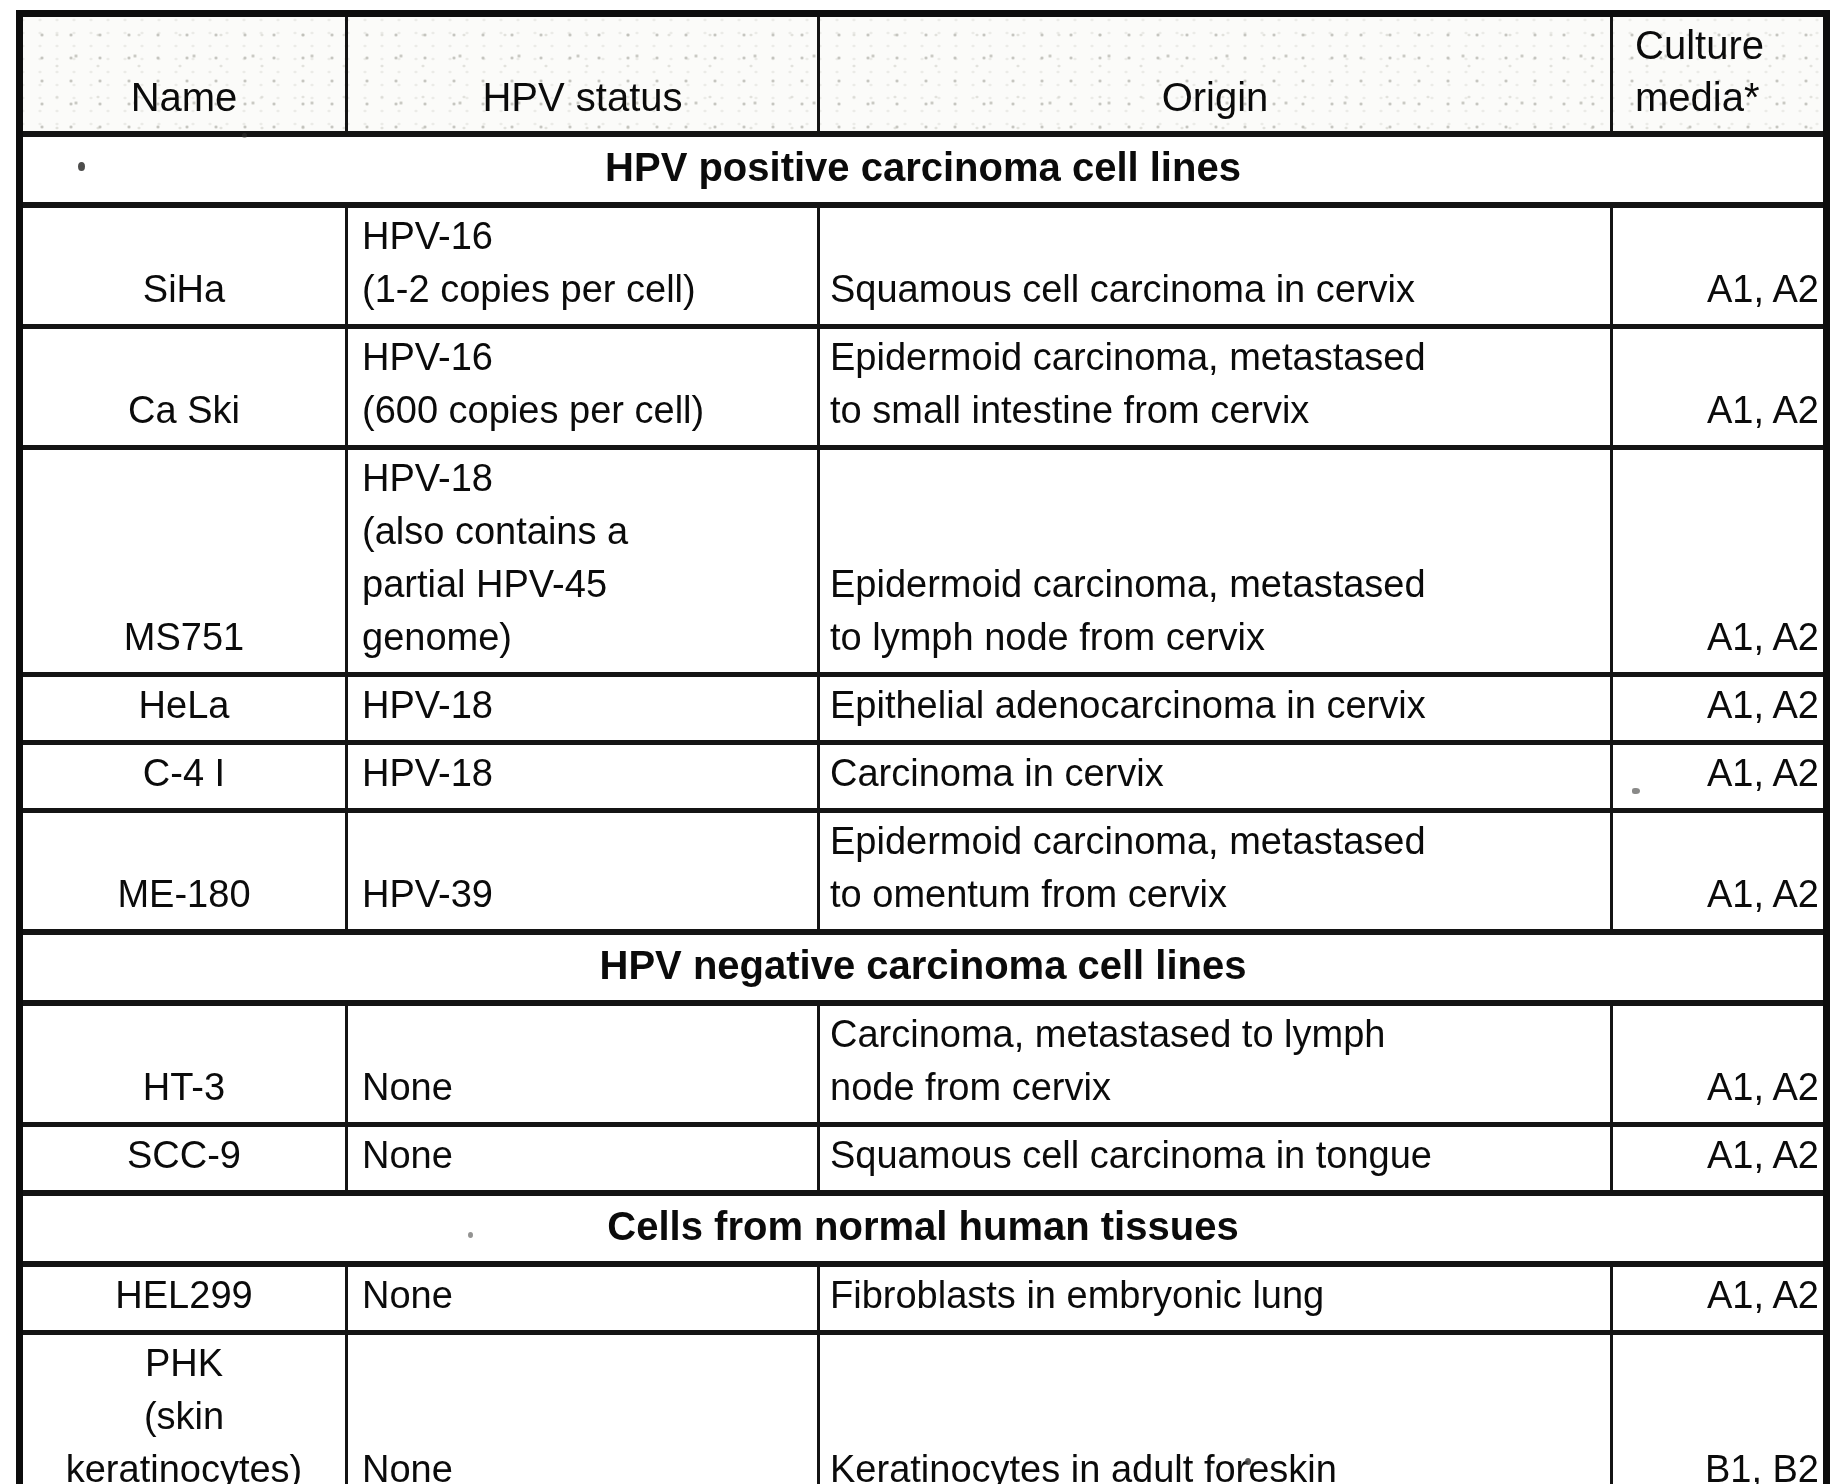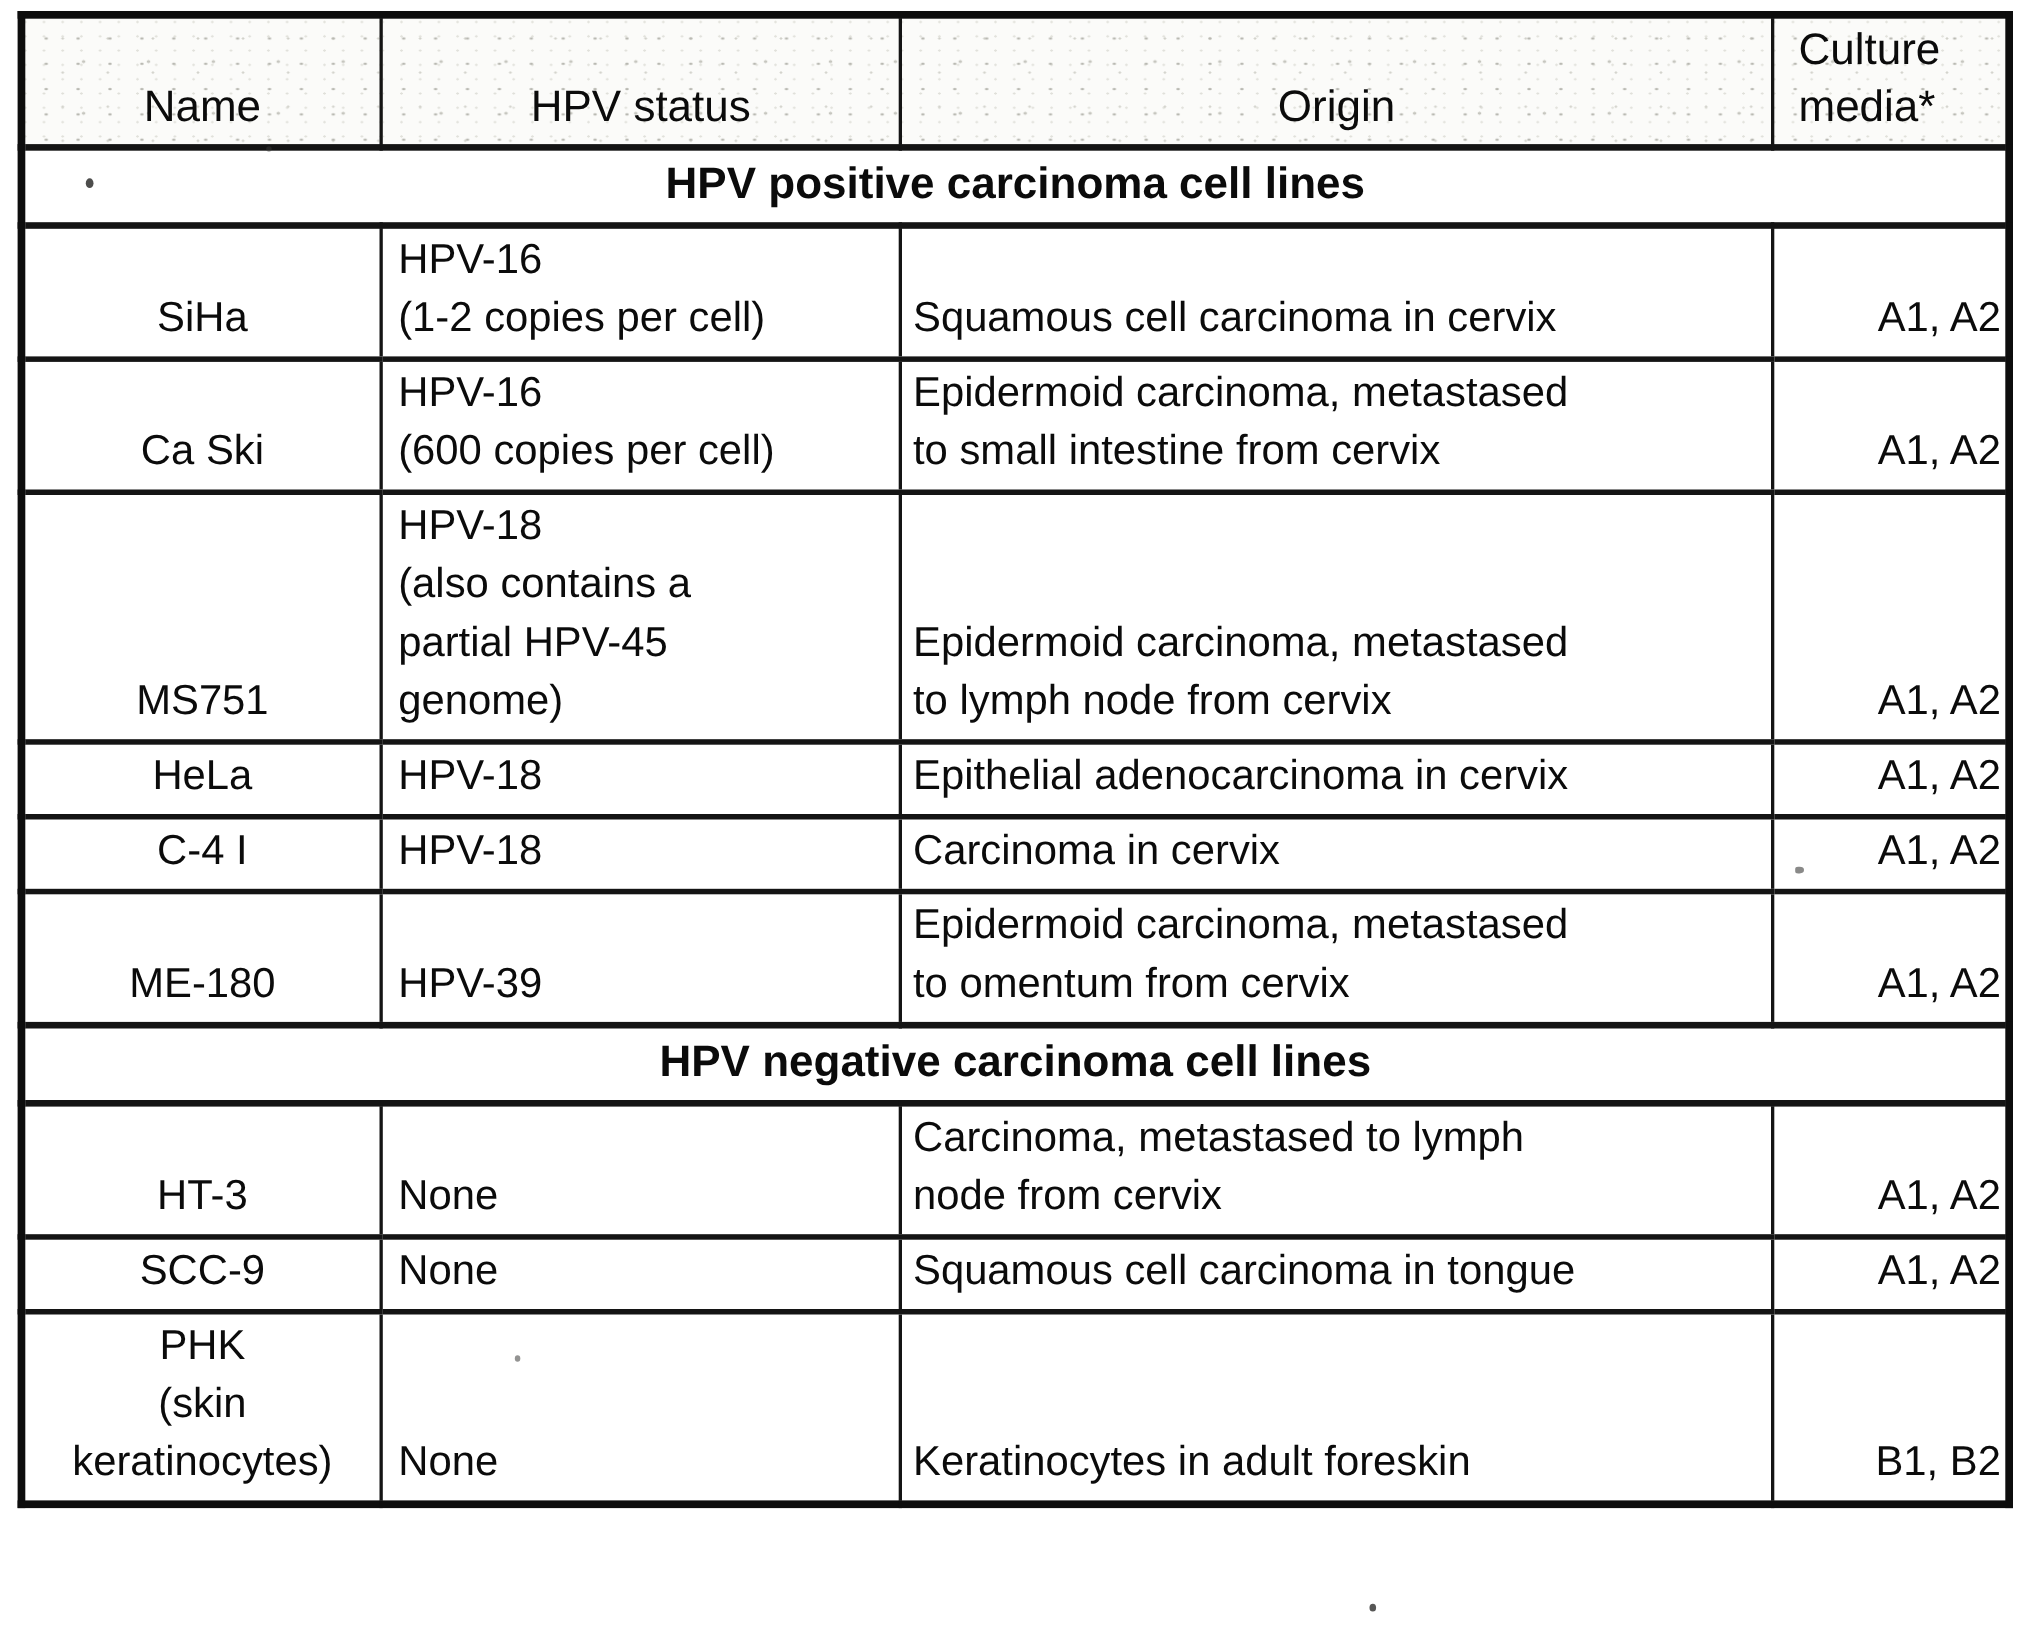--- a/index.html
+++ b/index.html
@@ -172,21 +172,30 @@
       </tr>
 
 
       <tr style="height:56px">
         <td class="name-cell">SCC-9</td>
         <td class="hpv-cell">None</td>
         <td class="origin-cell">Squamous cell carcinoma in tongue</td>
         <td class="media-cell">A1, A2</td>
       </tr>
 
-
+      <tr style="height:46px">
+        <td class="section-cell" colspan="4">Cells from normal human tissues</td>
+      </tr>
+
+      <tr style="height:57px">
+        <td class="name-cell">HEL299</td>
+        <td class="hpv-cell">None</td>
+        <td class="origin-cell">Fibroblasts in embryonic lung</td>
+        <td class="media-cell">A1, A2</td>
+      </tr>
 
       <tr style="height:149px">
         <td class="name-cell">PHK
 (skin
 keratinocytes)</td>
         <td class="hpv-cell">None</td>
         <td class="origin-cell">Keratinocytes in adult foreskin</td>
         <td class="media-cell">B1, B2</td>
       </tr>
 

